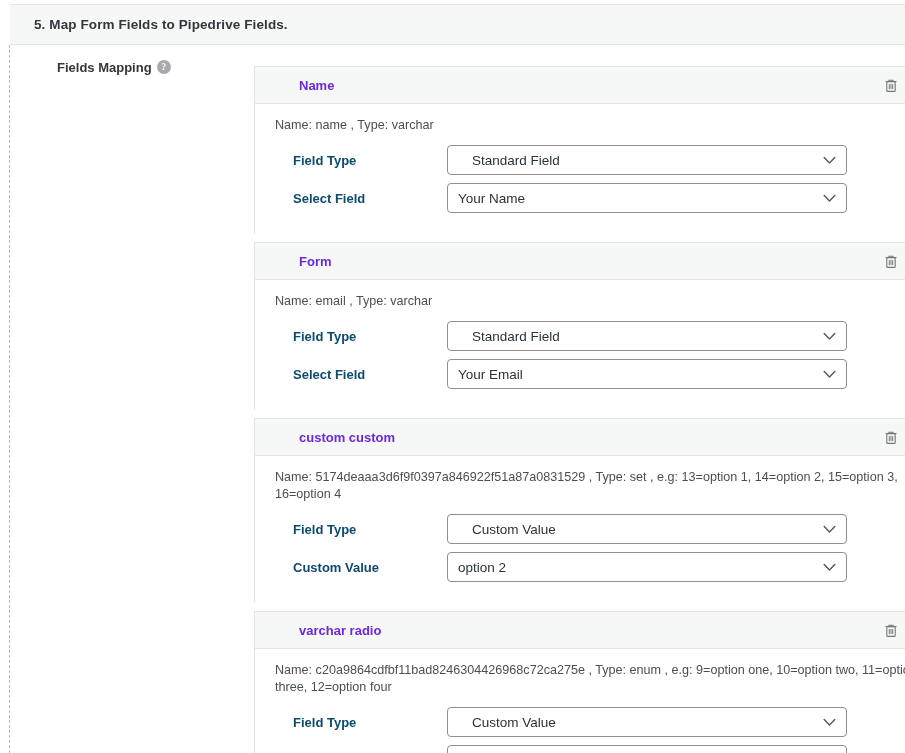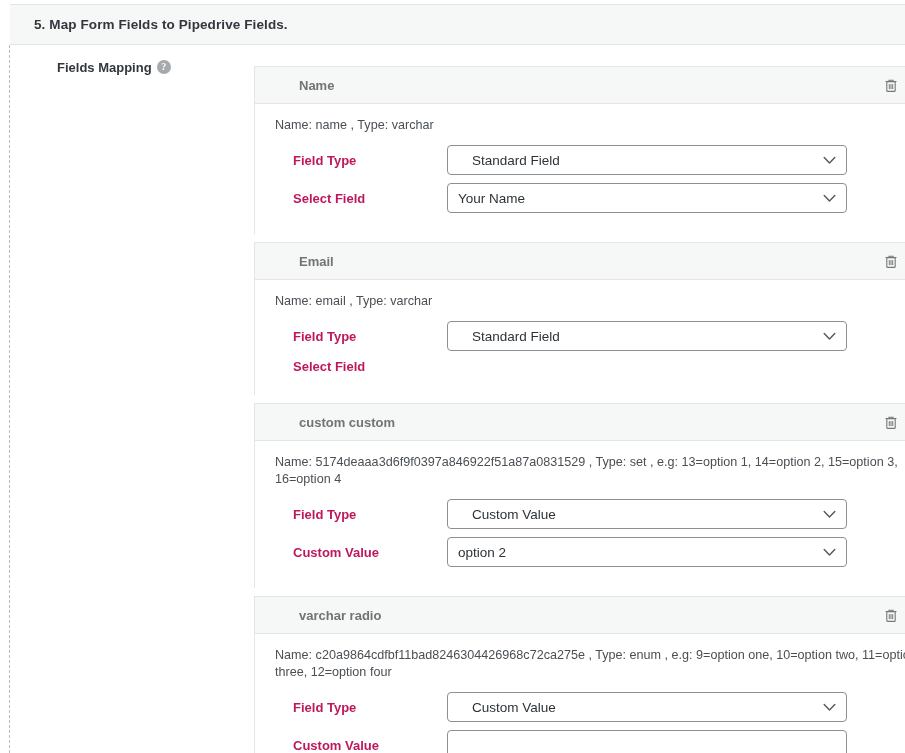--- a/index.html
+++ b/index.html
@@ -108,21 +108,21 @@
     background: #f6f7f7;
     border-top: 1px solid #e5e5e5;
     border-bottom: 1px solid #e5e5e5;
     display: flex;
     align-items: center;
     padding: 0 14px 0 20px;
   }
   .panel-head .name {
     font-size: 13px;
     font-weight: bold;
-    color: #737373;
+    color: #6d28d9;
     flex: 1 1 auto;
     white-space: nowrap;
     overflow: hidden;
     padding-left: 24px;
   }
   .head-actions {
     display: flex;
     align-items: center;
     gap: 9px;
     flex: 0 0 auto;
@@ -154,21 +154,21 @@
     display: flex;
     align-items: center;
     margin-bottom: 8px;
   }
   .row:last-child { margin-bottom: 0; }
   .row .rlabel {
     width: 172px;
     flex: 0 0 172px;
     font-size: 13px;
     font-weight: bold;
-    color: #be185d;
+    color: #0c4a6e;
     padding-left: 18px;
   }
 
   .sel {
     position: relative;
     height: 30px;
     background: #ffffff;
     border: 1px solid #8c8f94;
     border-radius: 4px;
     display: flex;
@@ -245,21 +245,21 @@
                 <svg width="13" height="9" viewBox="0 0 13 9" fill="none" xmlns="http://www.w3.org/2000/svg">
                   <path d="M1.2 1.6L6.5 7 11.8 1.6" stroke="#50575e" stroke-width="1.4" stroke-linecap="round" stroke-linejoin="round"></path>
                 </svg>
               </span>
             </div>
           </div>
         </div>
       </div>
       <div class="panel">
         <div class="panel-head">
-          <span class="name">Email</span>
+          <span class="name">Form</span>
           <span class="head-actions">
             <span class="icon-btn">
               <svg width="14" height="15" viewBox="0 0 14 15" fill="none" xmlns="http://www.w3.org/2000/svg">
                 <path d="M1.5 3.5h11" stroke="#777" stroke-width="1.1"></path>
                 <path d="M5 3.5V2.2h4v1.3" stroke="#777" stroke-width="1.1" fill="none"></path>
                 <rect x="2.8" y="3.8" width="8.4" height="9.6" rx="0.6" stroke="#777" stroke-width="1.1" fill="none"></rect>
                 <path d="M5.3 6.1v5M7 6.1v5M8.7 6.1v5" stroke="#777" stroke-width="1"></path>
               </svg>
             </span>
             <span class="icon-btn"></span>
@@ -273,20 +273,28 @@
               <span>Standard Field</span>
               <span class="chev">
                 <svg width="13" height="9" viewBox="0 0 13 9" fill="none" xmlns="http://www.w3.org/2000/svg">
                   <path d="M1.2 1.6L6.5 7 11.8 1.6" stroke="#50575e" stroke-width="1.4" stroke-linecap="round" stroke-linejoin="round"></path>
                 </svg>
               </span>
             </div>
           </div>
           <div class="row">
             <div class="rlabel">Select Field</div>
+            <div class="sel narrow">
+              <span>Your Email</span>
+              <span class="chev">
+                <svg width="13" height="9" viewBox="0 0 13 9" fill="none" xmlns="http://www.w3.org/2000/svg">
+                  <path d="M1.2 1.6L6.5 7 11.8 1.6" stroke="#50575e" stroke-width="1.4" stroke-linecap="round" stroke-linejoin="round"></path>
+                </svg>
+              </span>
+            </div>
           </div>
         </div>
       </div>
       <div class="panel">
         <div class="panel-head">
           <span class="name">custom custom</span>
           <span class="head-actions">
             <span class="icon-btn">
               <svg width="14" height="15" viewBox="0 0 14 15" fill="none" xmlns="http://www.w3.org/2000/svg">
                 <path d="M1.5 3.5h11" stroke="#777" stroke-width="1.1"></path>

